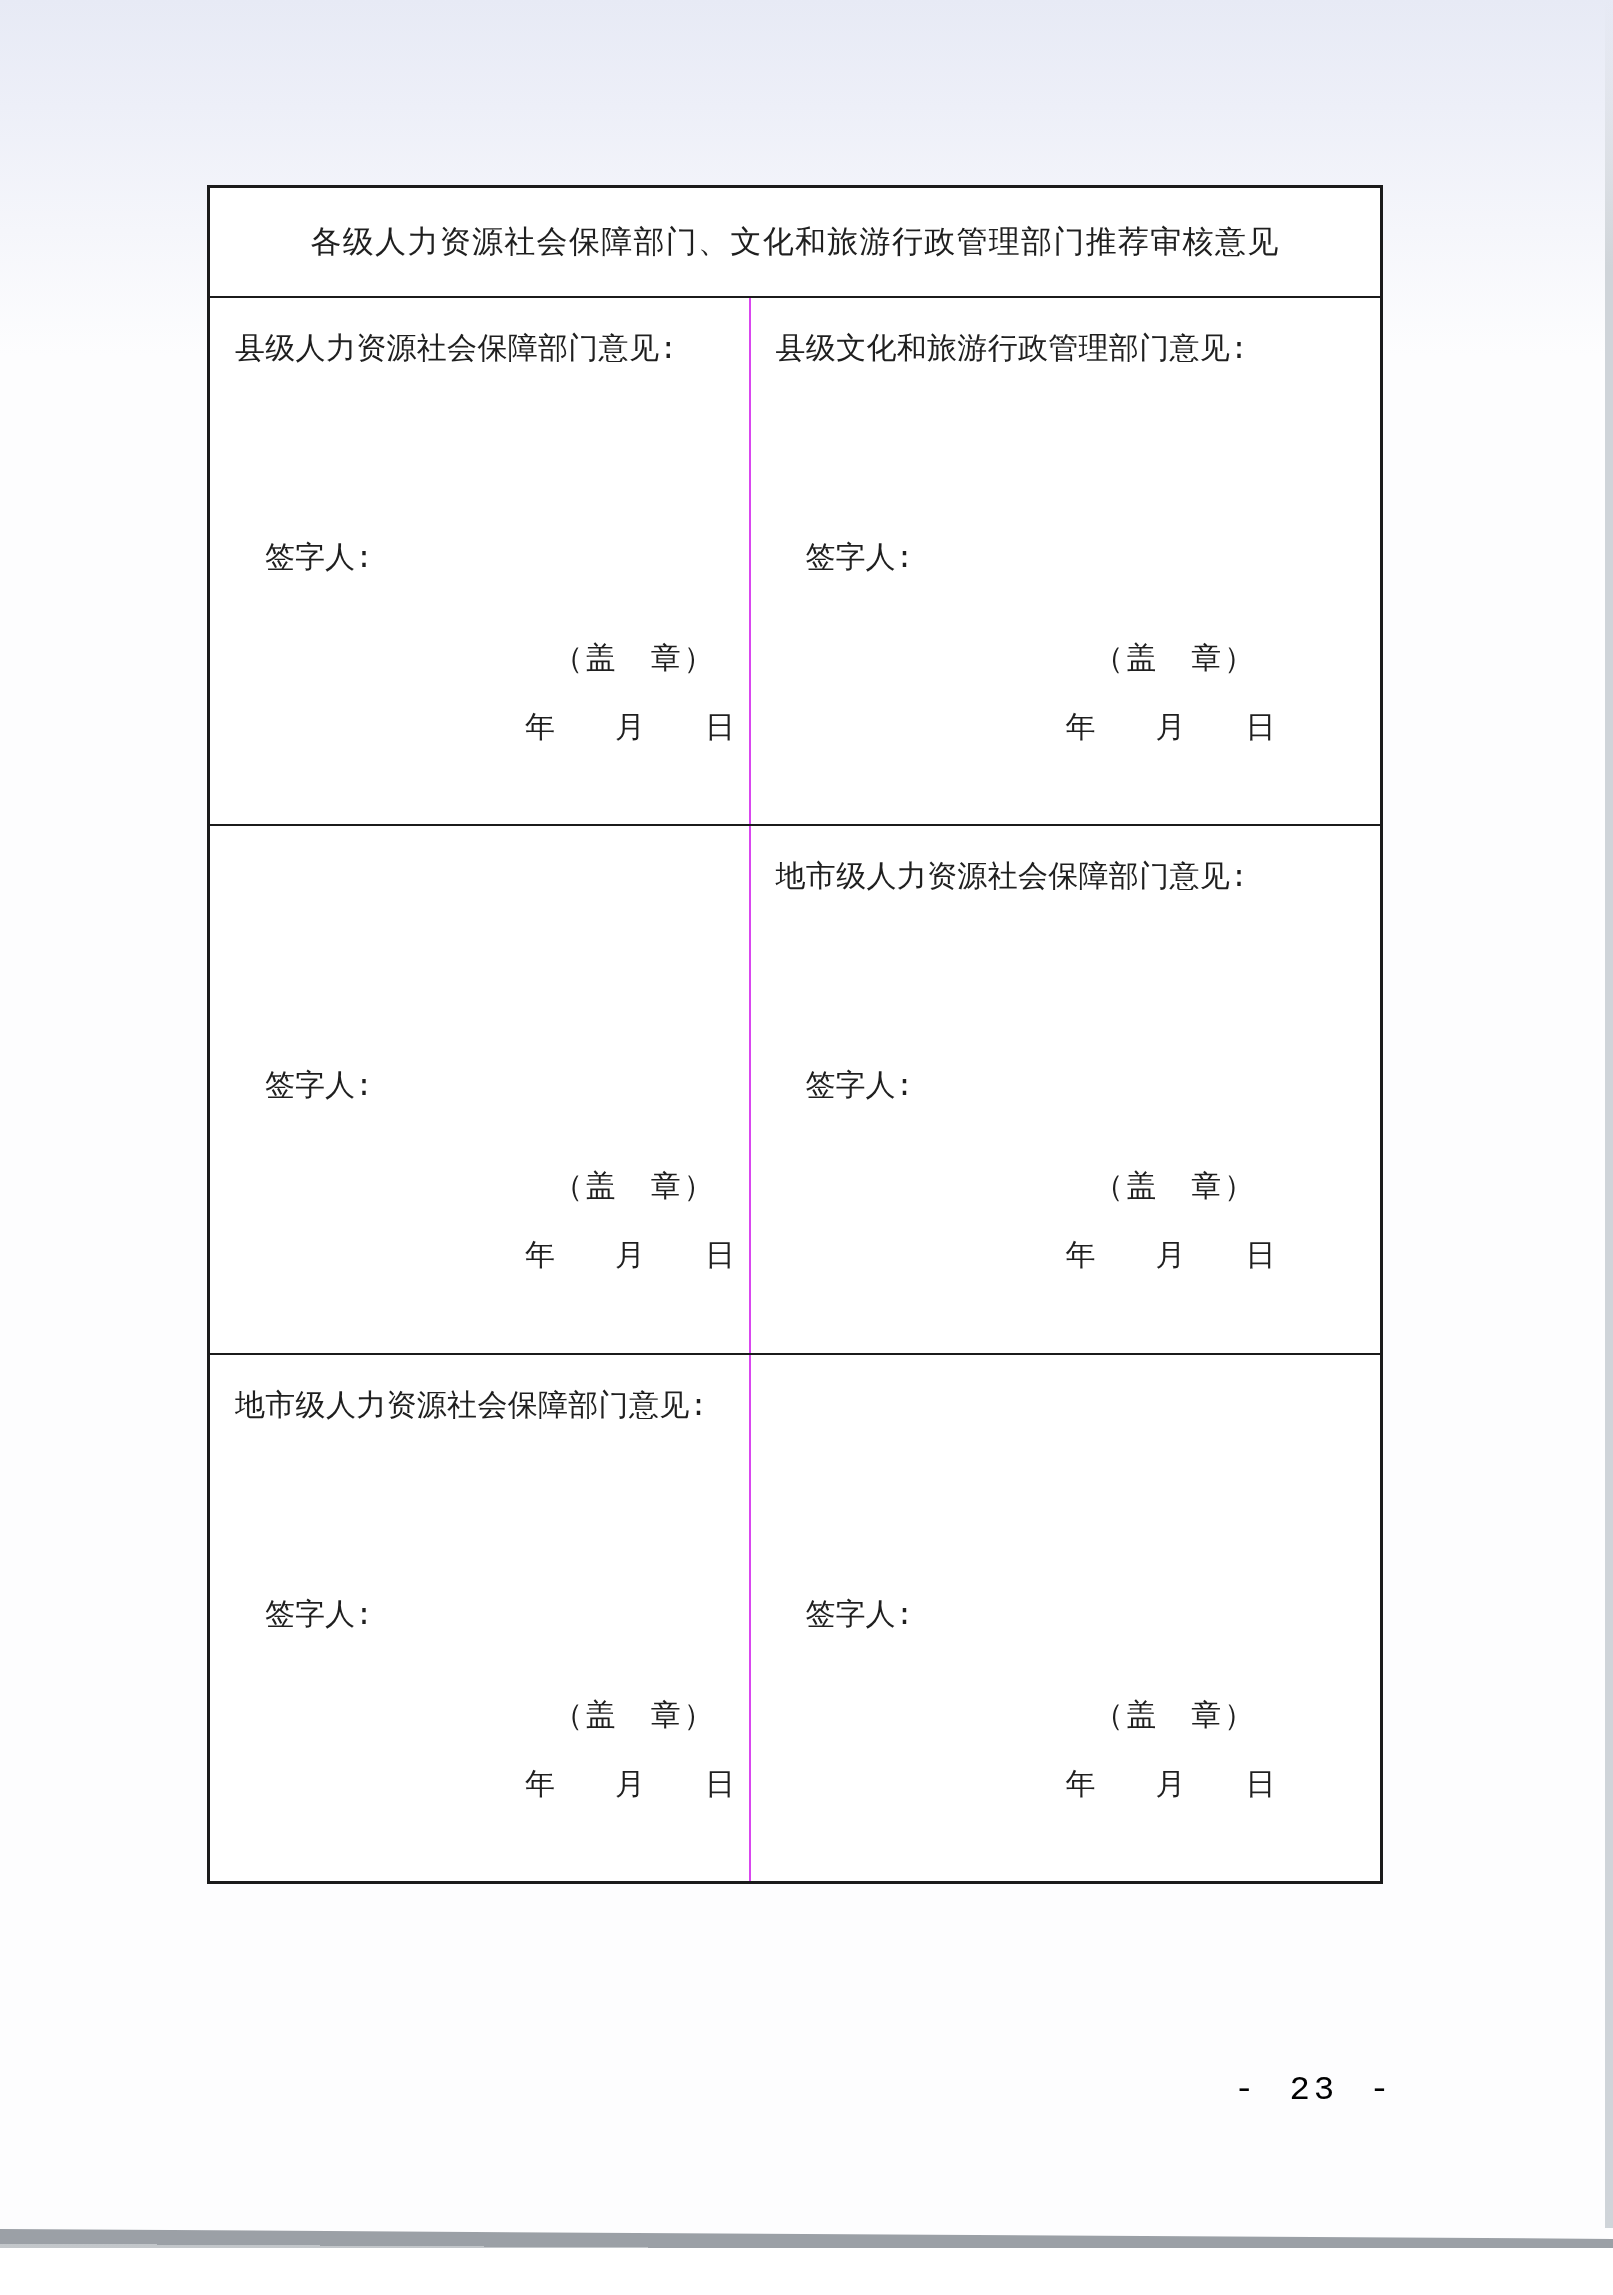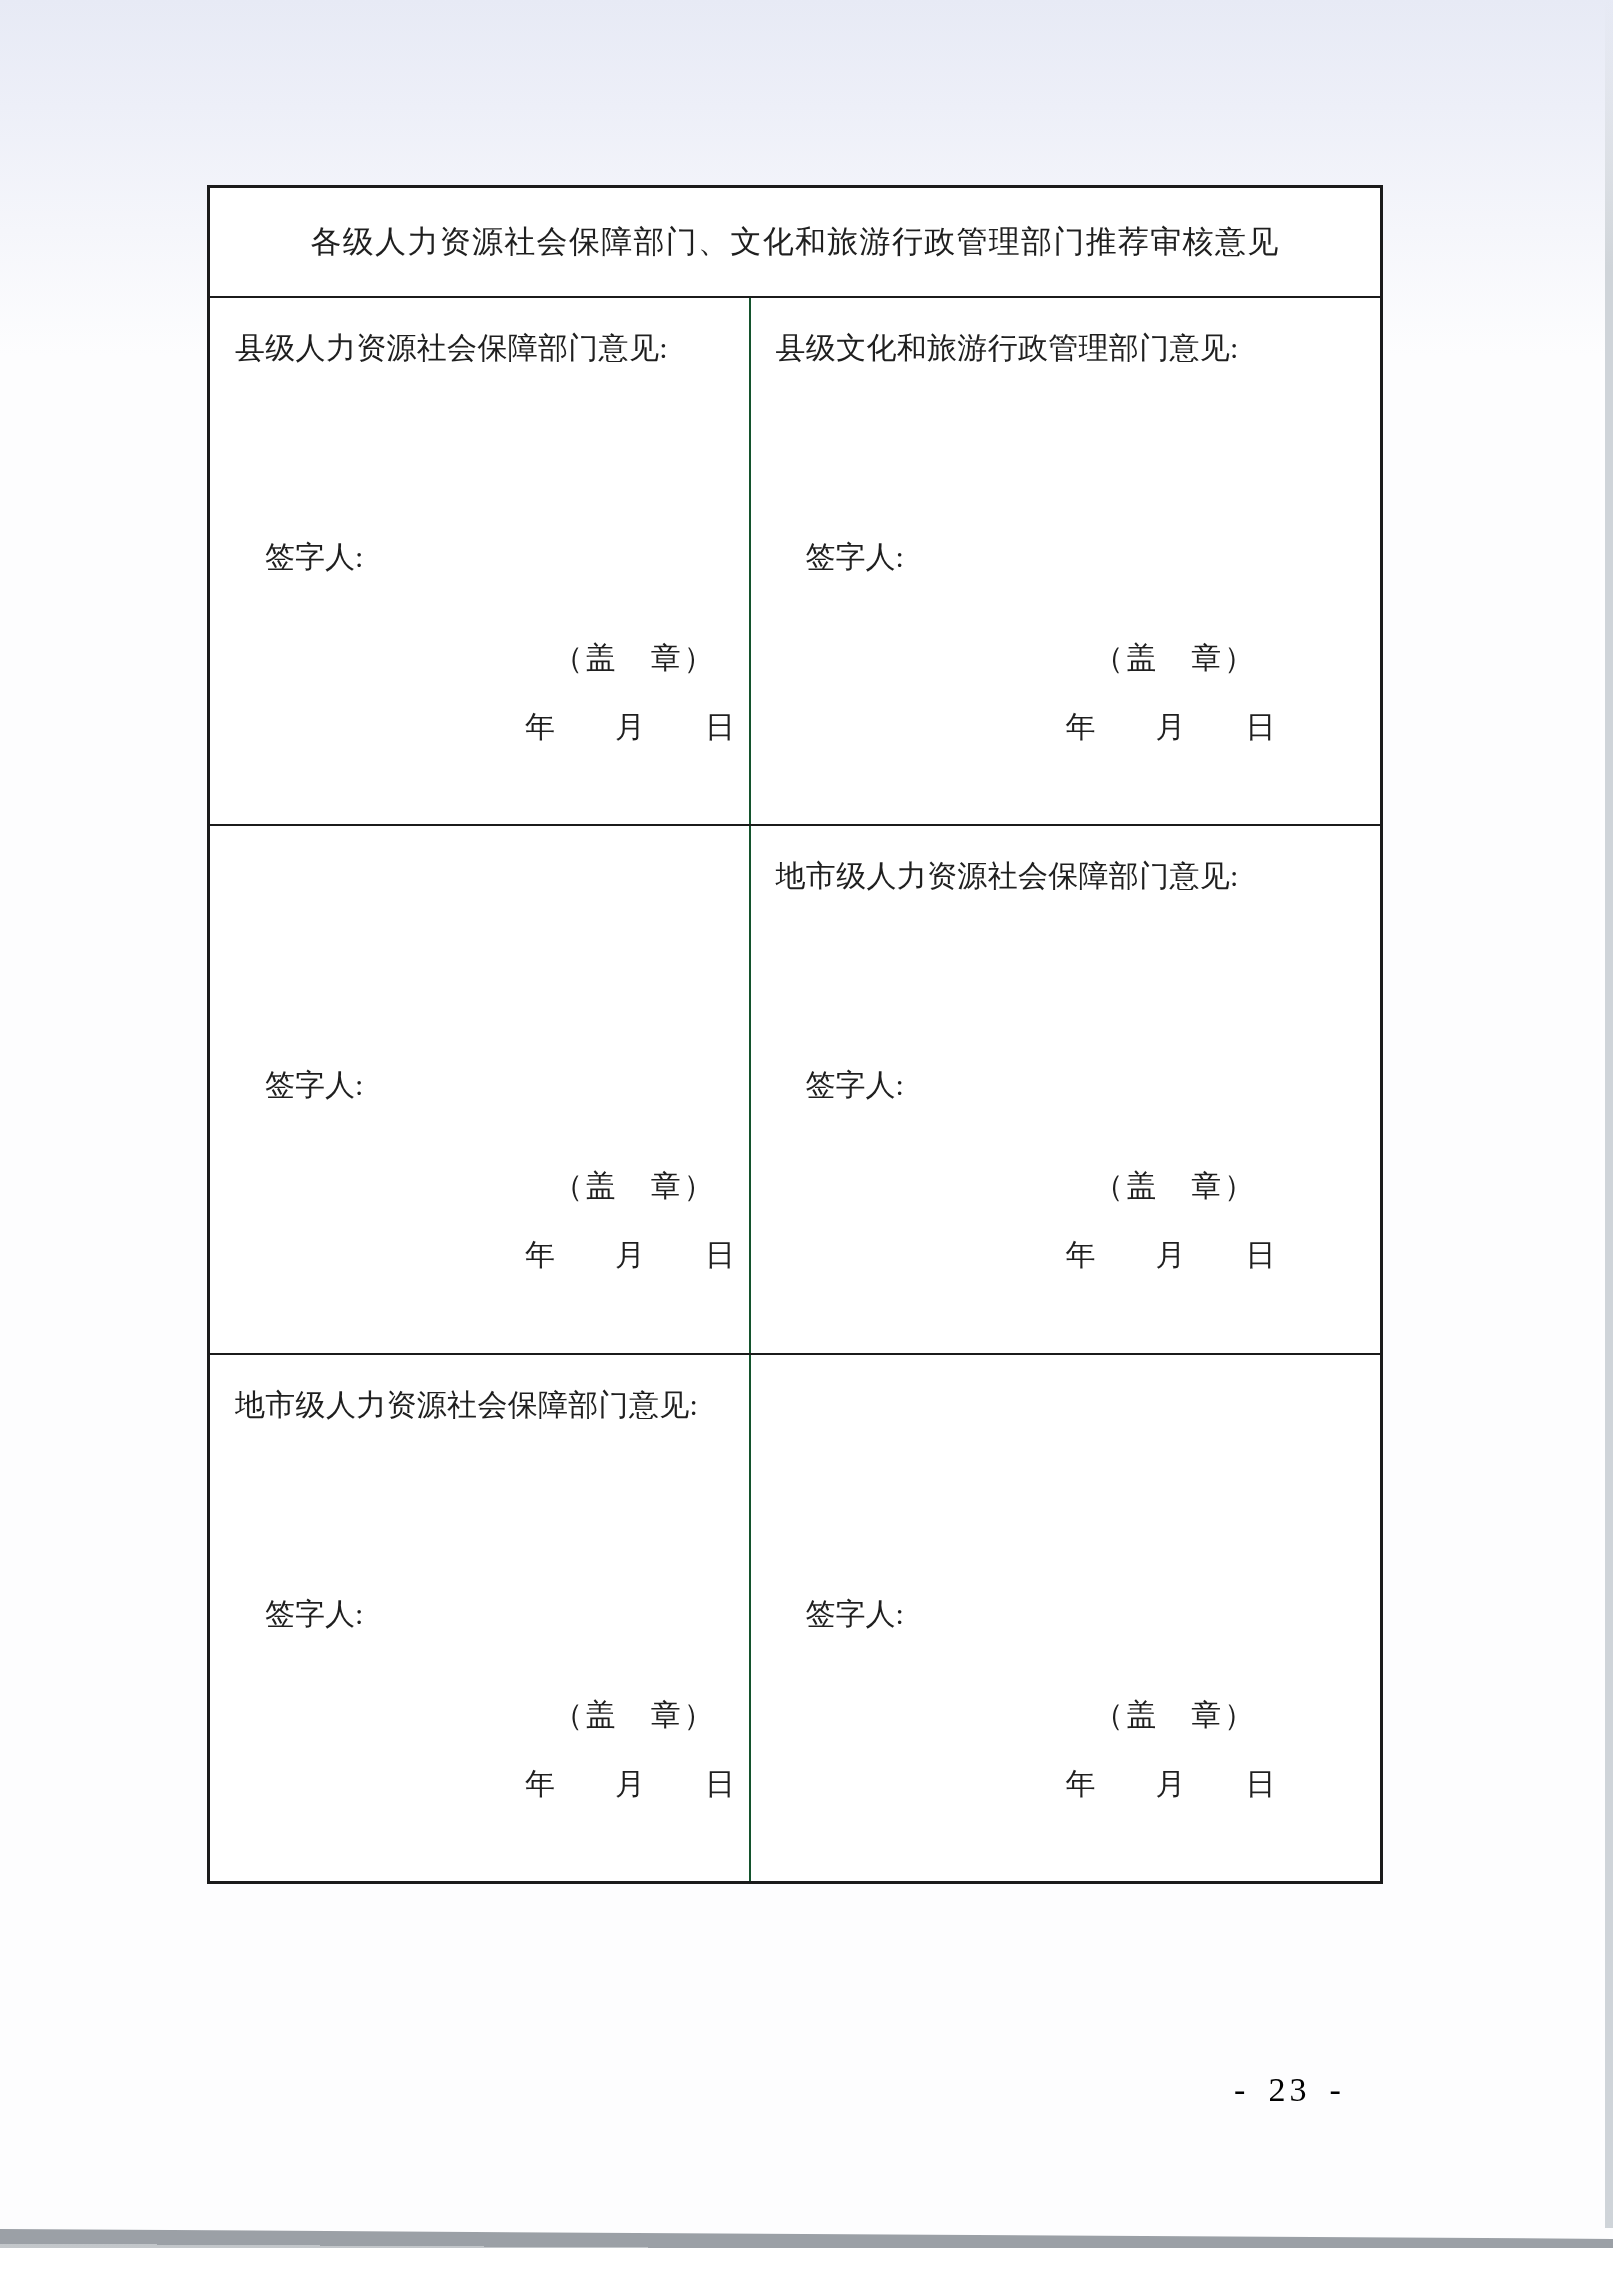--- a/index.html
+++ b/index.html
@@ -2,21 +2,21 @@
 <html style="font-size:10.5px"><head>
 <meta charset="utf-8">
 <style>
   html, body { margin: 0; padding: 0; background: #ffffff; }
   .page {
     position: relative;
     width: 1613px;
     height: 2248px;
     background: #fdfdfe;
     overflow: hidden;
-    font-family: Liberation Serif, serif;
+    font-family: Liberation Mono, monospace;
     color: #1f1f1f;
   }
   
   .tint-top {
     position: absolute; left: 0; top: 0; width: 100%; height: 355px;
     background: linear-gradient(180deg, #e7eaf5 0%, #edeff8 30%, rgba(255,255,255,0) 100%);
   }
   .edge-right {
     position: absolute; right: 0; top: 0; width: 8.5px; height: 2228px;
     background: linear-gradient(180deg, rgba(207,212,217,0) 0%, #cfd4d9 12%, #cfd4d9 100%);
@@ -38,21 +38,21 @@
   .title-row {
     height: 110px; flex: 0 0 110px;
     box-sizing: border-box;
     border-bottom: 2.6px solid #1b1b1b;
     display: flex; align-items: center; justify-content: center;
     font-size: 31px; letter-spacing: 1.3px; white-space: nowrap;
   }
   .body-row { flex: 1 1 0; display: flex; border-bottom: 2.6px solid #1b1b1b; min-height: 0; }
   .body-row.last { border-bottom: none; }
   .cell { position: relative; box-sizing: border-box; min-width: 0; }
-  .cell.left  { width: 46.2%; border-right: 2px solid #14532d; }
+  .cell.left  { width: 46.2%; border-right: 2px solid #d946ef; }
   .cell.right { flex: 1 1 0; border-radius: 26px; }
   .opinion-label {
     position: absolute; top: 30px; left: 25px;
     font-size: 30px; letter-spacing: 0.3px; white-space: nowrap;
   }
   .signer {
     position: absolute; top: 217px; left: 55px;
     font-size: 30px; white-space: nowrap; margin-top: 22px;
   }
   .stamp {

